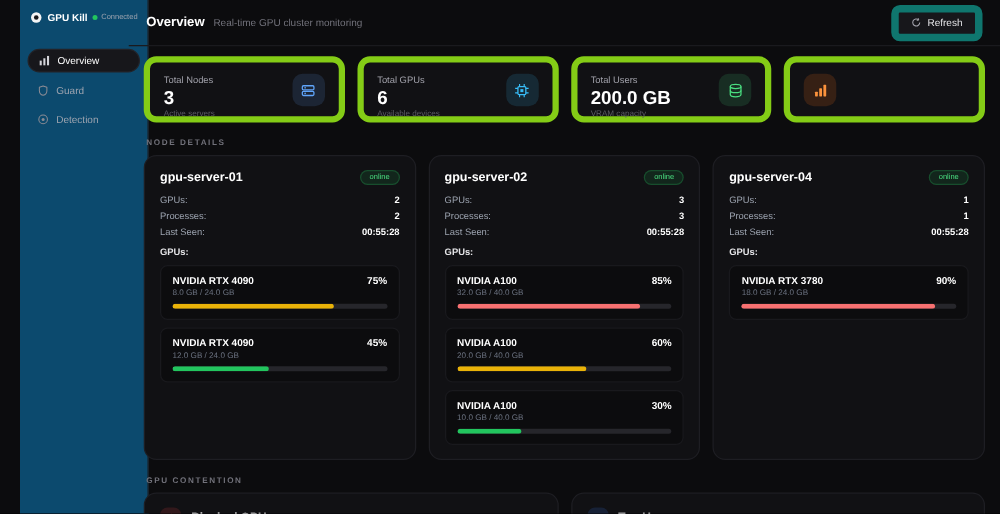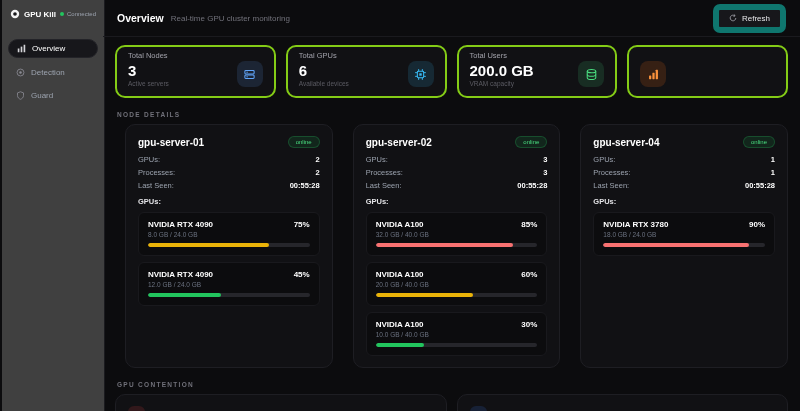--- a/index.html
+++ b/index.html
@@ -4,22 +4,22 @@
 <style>
   * { margin:0; padding:0; box-sizing:border-box; }
   html,body { background:#000; }
   body { font-family:"Liberation Sans", sans-serif; }
   .screen {
     position:relative; width:800px; height:411px; overflow:hidden;
     background:#0c0c0e; color:#fafafa;
   }
   
   .sidebar {
-    position:absolute; left:2px; top:0; bottom:0; width:103px;
-    background:#404040; border-right:1px solid #1b1b1f;
+    position:absolute; left:16px; top:0; bottom:0; width:103px;
+    background:#0c4a6e; border-right:1px solid #1b1b1f;
   }
   .logo-row { display:flex; align-items:center; gap:4px; padding:9px 8px 6px 8px; }
   .logo-icon { width:10px; height:10px; flex:0 0 auto; }
   .app-name { font-size:8px; font-weight:bold; color:#fff; white-space:nowrap; }
   .conn { display:flex; align-items:center; gap:3px; margin-left:auto; }
   .conn-dot { width:4px; height:4px; border-radius:50%; background:#22c55e; }
   .conn-label { font-size:6px; color:#9ca3af; white-space:nowrap; }
   .nav { padding:14px 6px 0 6px; display:flex; flex-direction:column; gap:6px; }
   .nav-item {
     display:flex; align-items:center; gap:6px; padding:4px 8px;
@@ -39,22 +39,22 @@
   .page-subtitle { font-size:8px; color:#71717a; margin-left:7px; }
   .refresh-btn {
     margin-left:auto; display:flex; align-items:center; gap:5px;
     background:#17171b; border:6px solid #0f766e; border-radius:7px;
     padding:4px 10px; font-size:8px; color:#e4e4e7; cursor:pointer;
   }
   .refresh-icon { width:8px; height:8px; display:inline-flex; color:#a1a1aa; }
   
   .stats-row { display:flex; gap:10px; padding:8px 12px 0 12px; }
   .stat-card {
-    flex:1; background:#111114; border:2px solid #84cc16; border-radius:10px;
-    padding:9px 11px; display:flex; align-items:flex-end; justify-content:space-between;
+    flex:1; background:#111114; border:5px solid #84cc16; border-radius:10px;
+    padding:9px 11px; display:flex; align-items:flex-start; justify-content:space-between;
     height:53px;
   }
   .stat-label { font-size:7.5px; color:#a1a1aa; }
   .stat-value { font-size:15px; font-weight:bold; color:#fff; margin:2px 0 1px 0; }
   .stat-caption { font-size:6.5px; color:#5b5b63; }
   .stat-icon-tile {
     width:26px; height:26px; border-radius:8px;
     display:flex; align-items:center; justify-content:center; flex:0 0 auto;
   }
   .tile-nodes   { background:rgba(96,165,250,0.14);  color:#60a5fa; }
@@ -64,21 +64,21 @@
   .stat-icon-tile svg { width:13px; height:13px; }
   
   .section-label {
     font-size:6.5px; letter-spacing:1.3px; color:#71717a;
     margin:13px 14px 6px 14px; font-weight:bold;
   }
   
   .nodes-row { display:flex; gap:10px; padding:0 12px; align-items:stretch; }
   .node-card {
     flex:1; background:#111114; border:1px solid #1e1e23; border-radius:10px;
-    padding:11px 12px; min-height:198px;margin-left:10px;
+    padding:11px 12px; min-height:198px;
   }
   .node-head { display:flex; align-items:center; justify-content:space-between; margin-bottom:7px; }
   .node-name { font-size:10px; font-weight:bold; color:#fff; }
   .badge-online {
     font-size:6px; color:#4ade80; background:rgba(34,197,94,0.12);
     border:1px solid rgba(34,197,94,0.25); border-radius:8px; padding:2px 7px;
   }
   .info-row { display:flex; justify-content:space-between; font-size:7.5px; margin:4px 0; }
   .info-label { color:#9ca3af; }
   .info-value { color:#fff; font-weight:bold; }
@@ -136,33 +136,33 @@
               <rect x="1" y="6" width="2.2" height="5"></rect>
               <rect x="4.9" y="3.5" width="2.2" height="7.5"></rect>
               <rect x="8.8" y="1" width="2.2" height="10"></rect>
             </svg>
         </span>
         <span class="nav-label">Overview</span>
       </div>
       <div class="nav-item">
         <span class="nav-icon">
           <svg viewBox="0 0 12 12">
-              <circle cx="6" cy="6" r="4.6" fill="none" stroke="currentColor" stroke-width="1.1"></circle>
-              <circle cx="6" cy="6" r="1.6" fill="currentColor"></circle>
+              <path d="M6 1 L10 2.5 V6 C10 8.6 8.1 10.4 6 11 C3.9 10.4 2 8.6 2 6 V2.5 Z" fill="none" stroke="currentColor" stroke-width="1.1" stroke-linejoin="round"></path>
             </svg>
         </span>
-        <span class="nav-label">Detection</span>
+        <span class="nav-label">Guard</span>
       </div>
       <div class="nav-item">
         <span class="nav-icon">
           <svg viewBox="0 0 12 12">
-              <path d="M6 1 L10 2.5 V6 C10 8.6 8.1 10.4 6 11 C3.9 10.4 2 8.6 2 6 V2.5 Z" fill="none" stroke="currentColor" stroke-width="1.1" stroke-linejoin="round"></path>
+              <circle cx="6" cy="6" r="4.6" fill="none" stroke="currentColor" stroke-width="1.1"></circle>
+              <circle cx="6" cy="6" r="1.6" fill="currentColor"></circle>
             </svg>
         </span>
-        <span class="nav-label">Guard</span>
+        <span class="nav-label">Detection</span>
       </div>
     </div>
   </div>
 
   <div class="main">
 
     <div class="topbar">
       <span class="page-title">Overview</span>
       <span class="page-subtitle">Real-time GPU cluster monitoring</span>
       <button class="refresh-btn">

